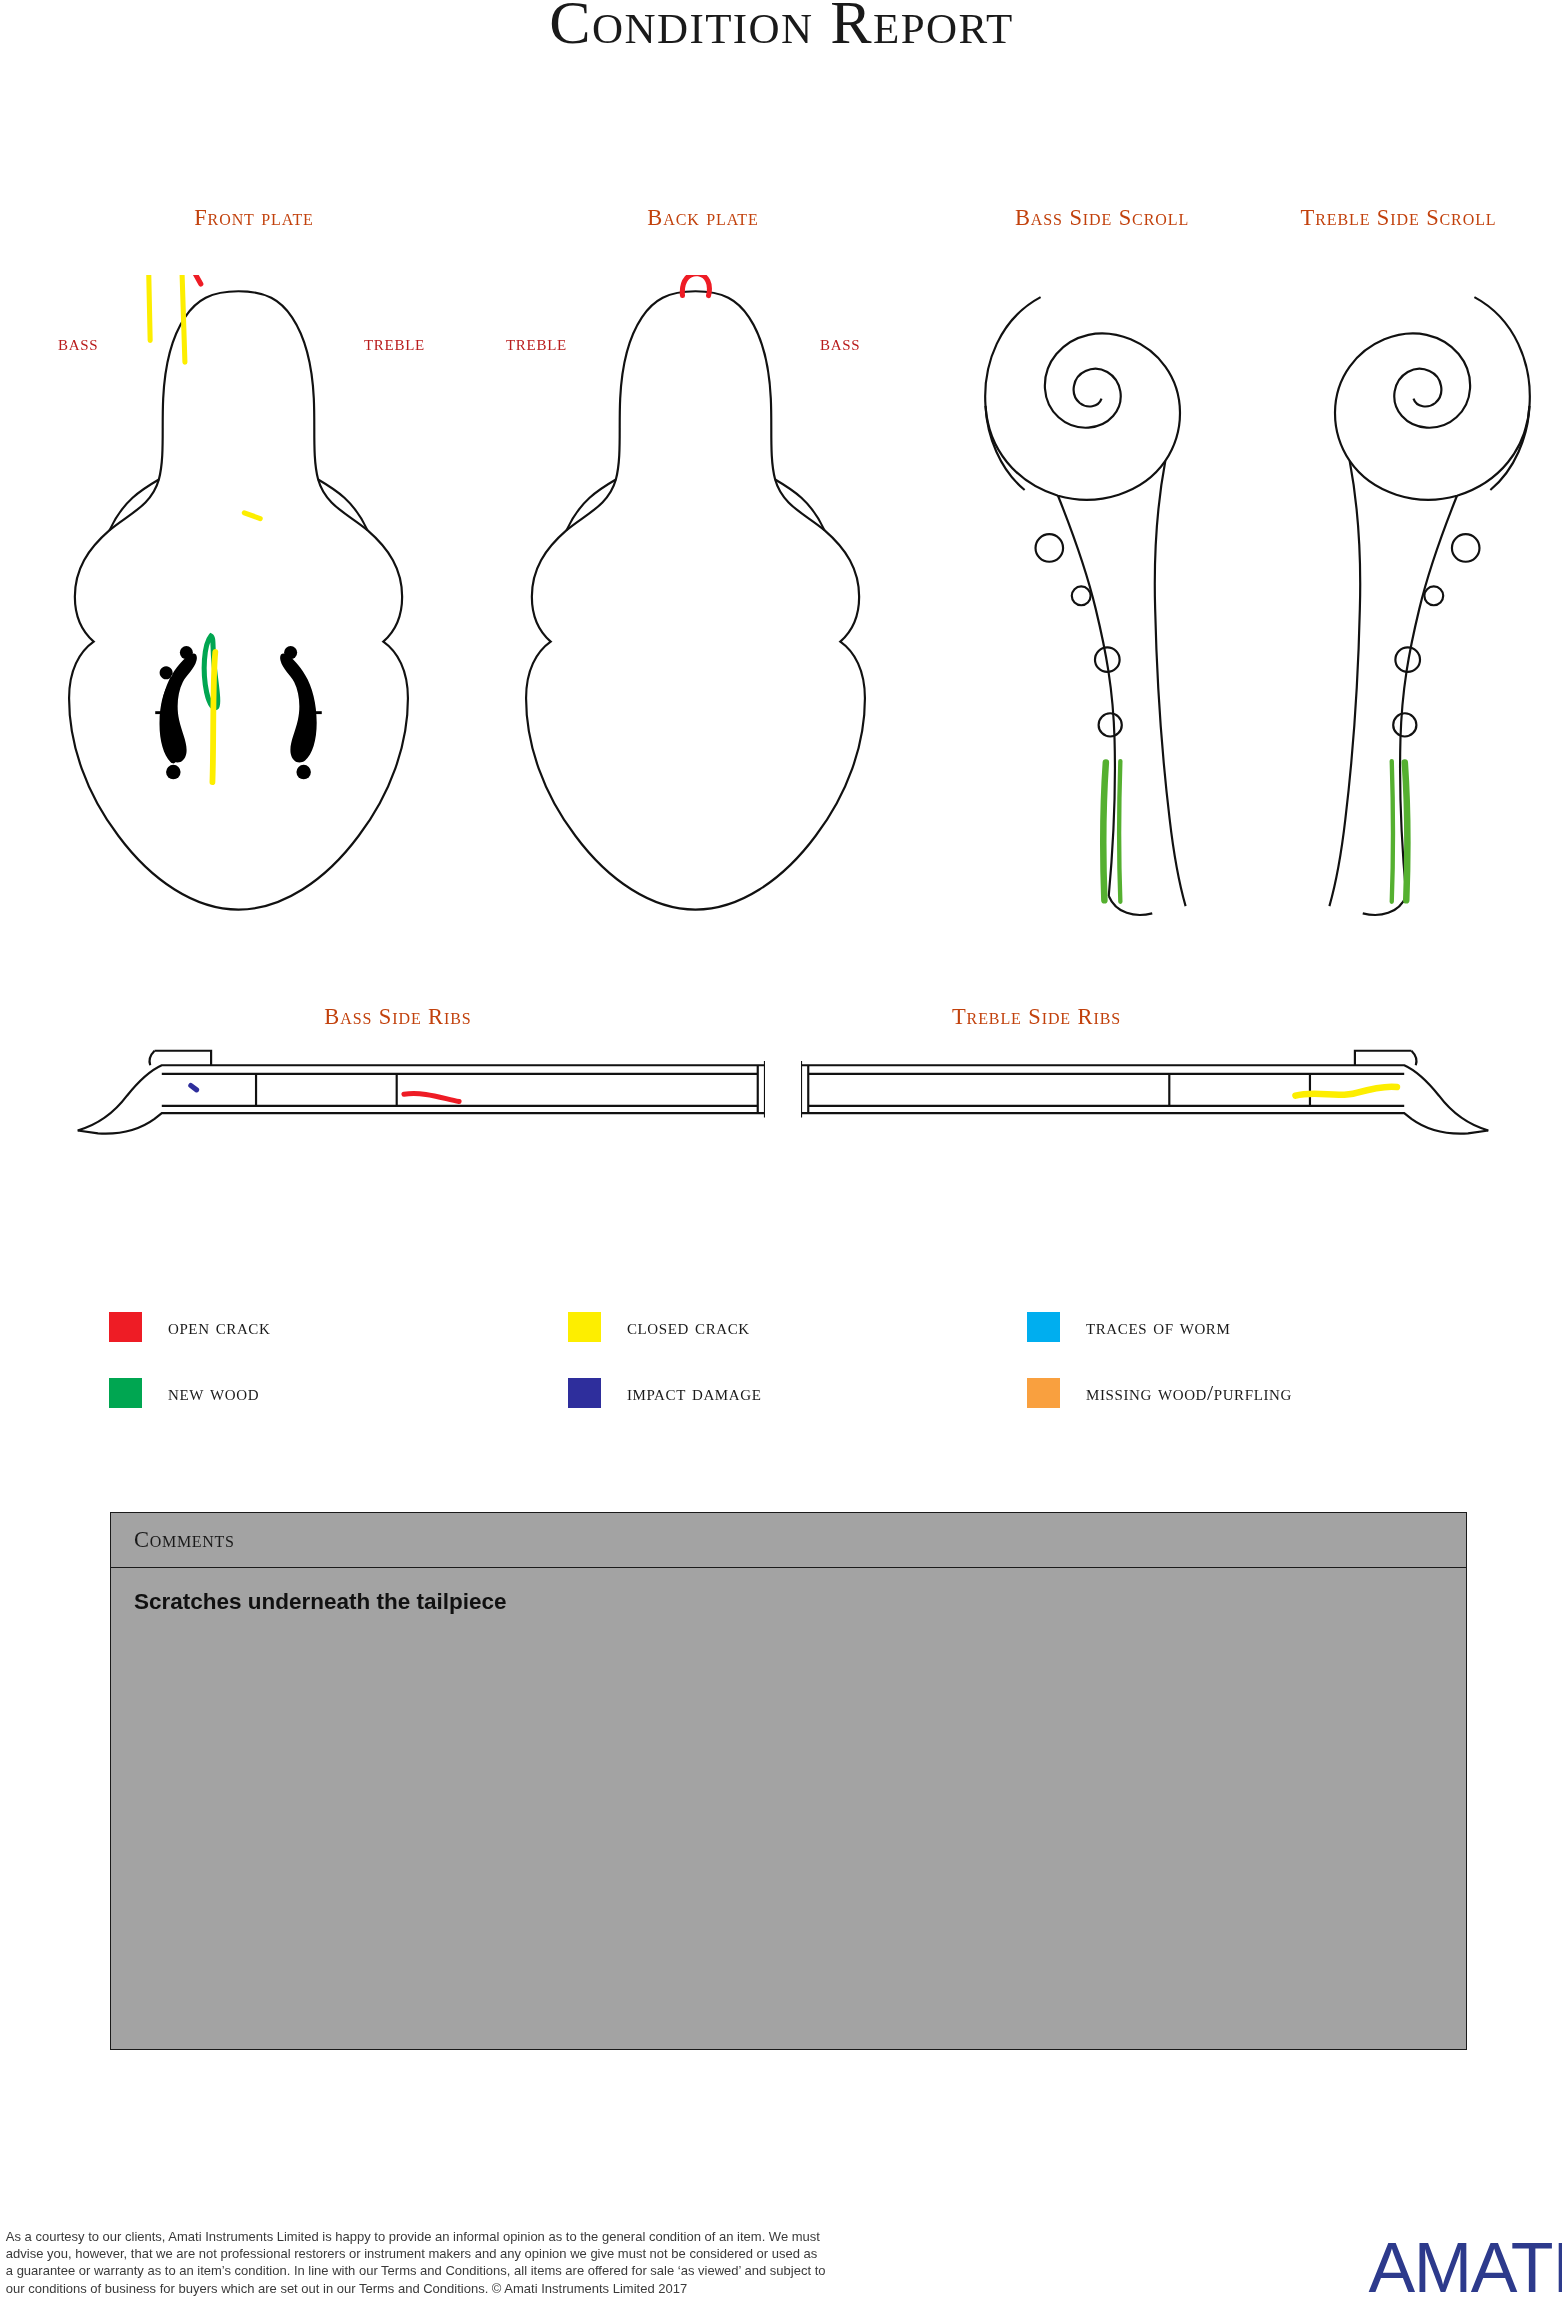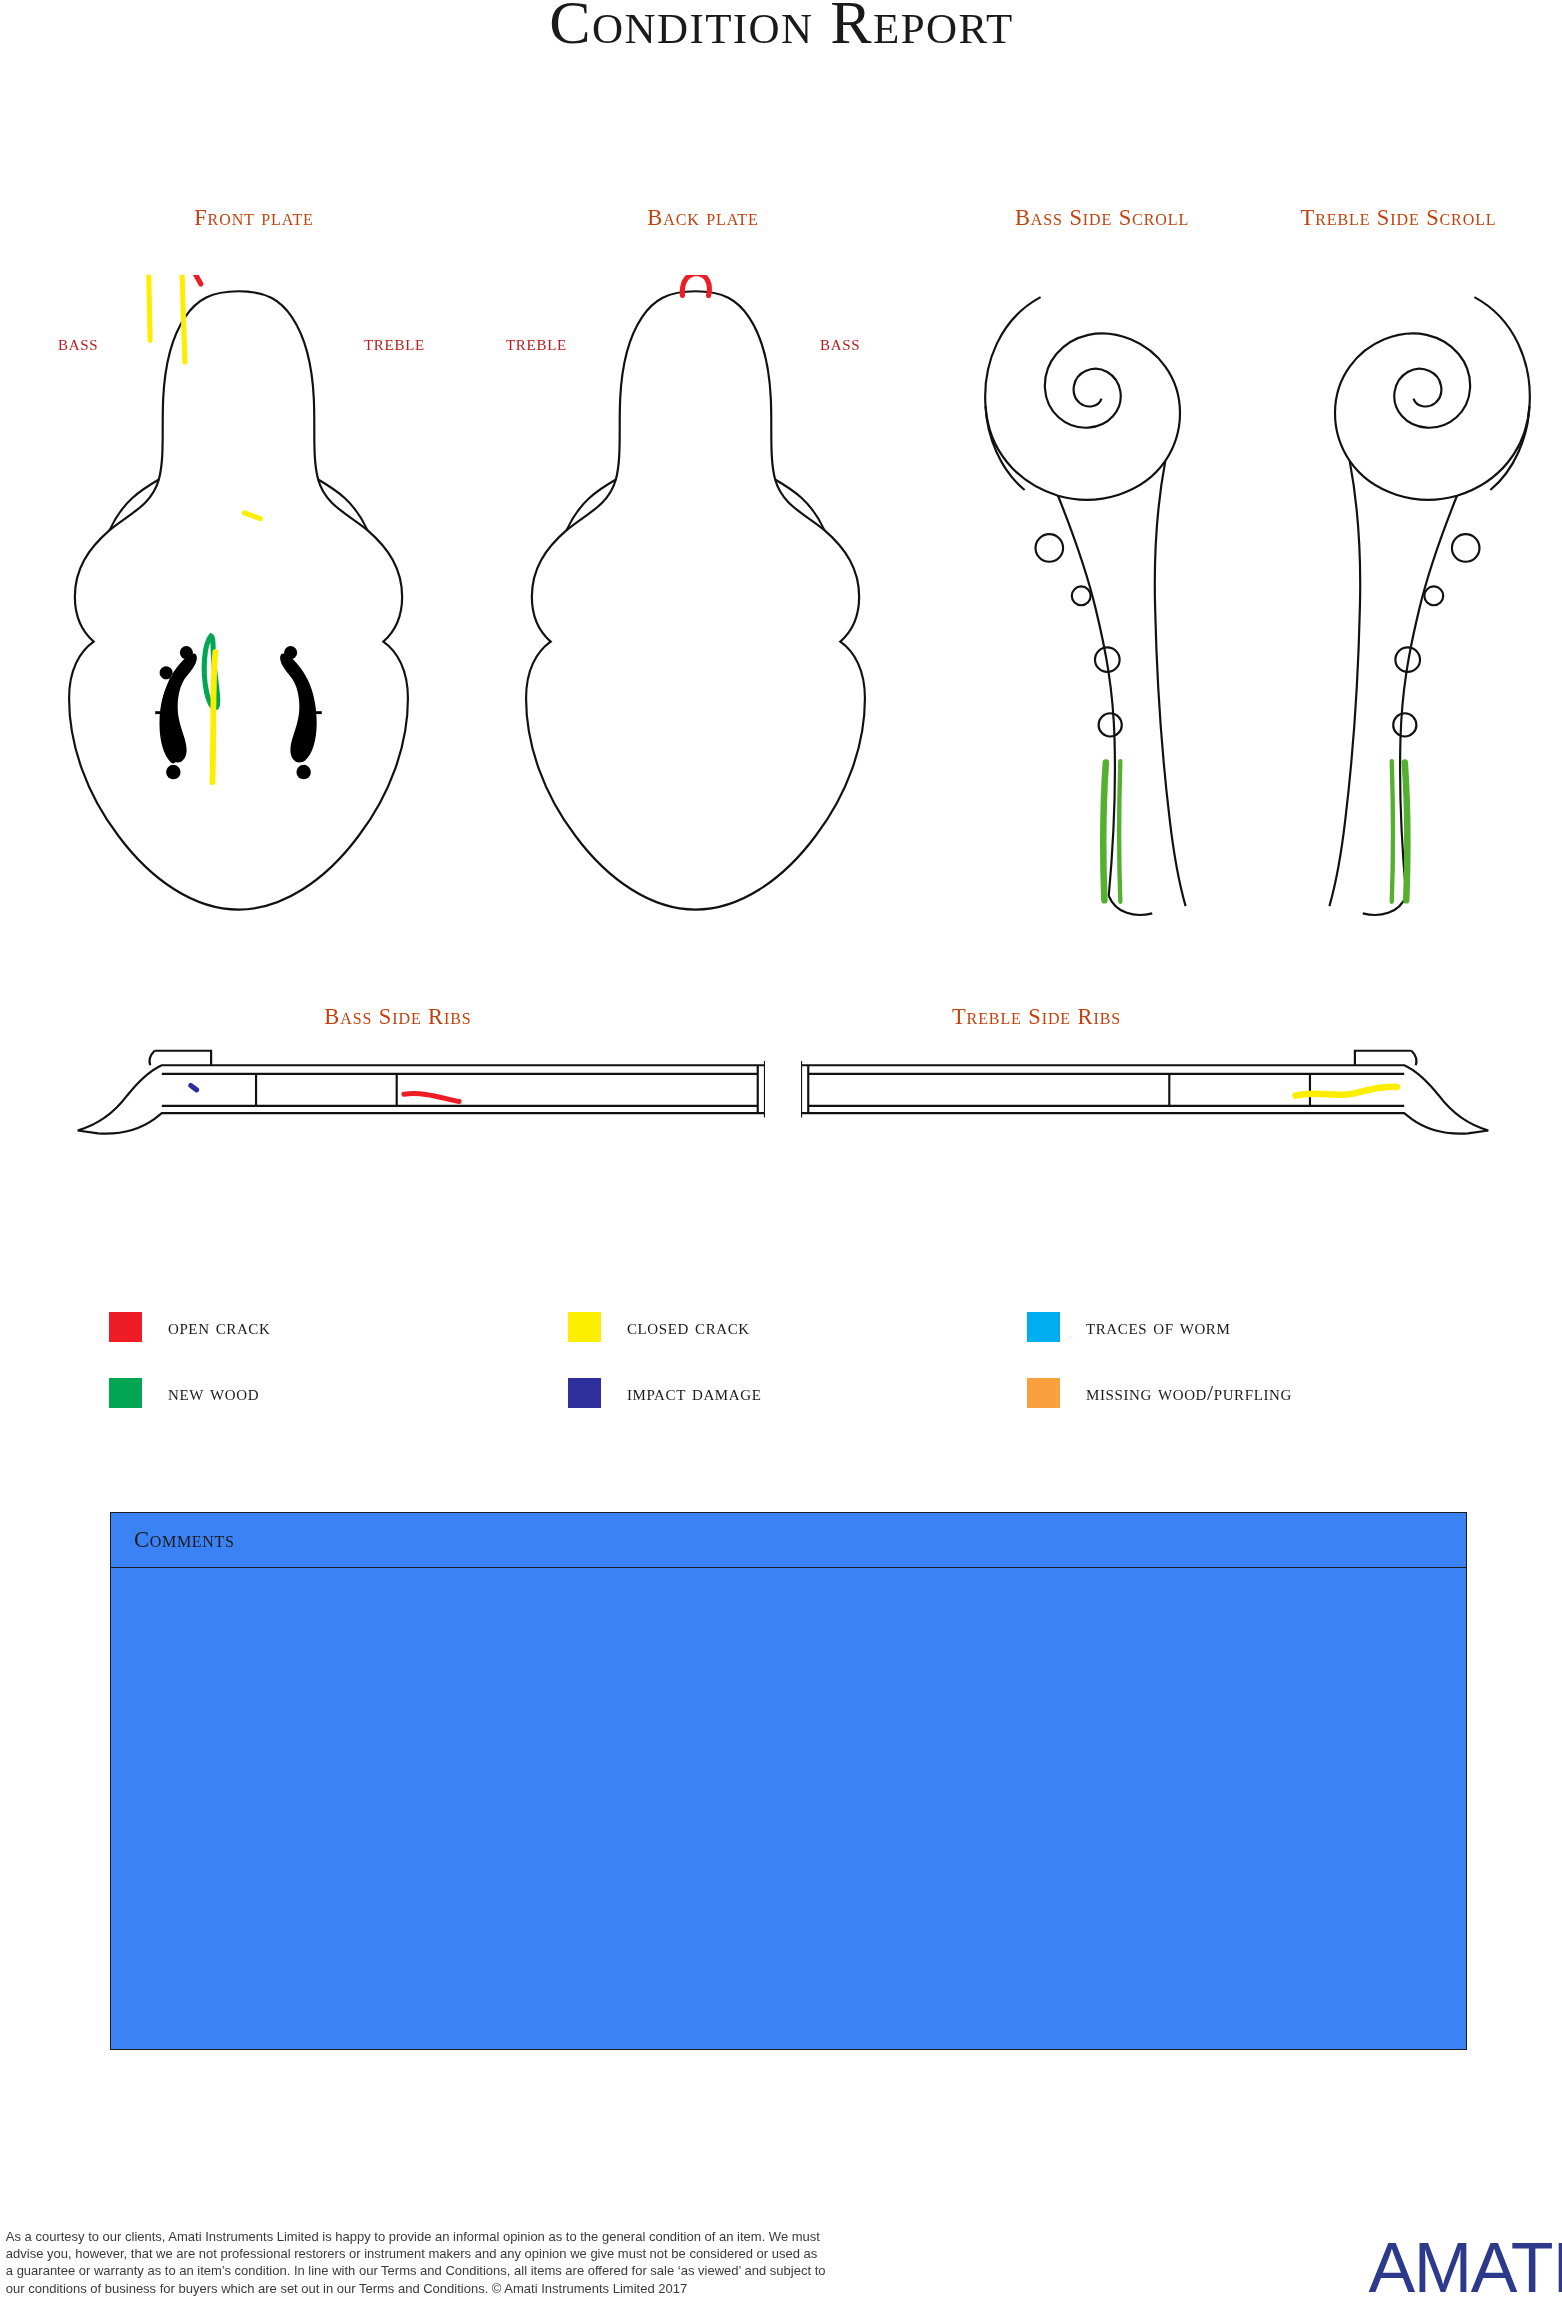--- a/index.html
+++ b/index.html
@@ -88,21 +88,21 @@
   }
 
   
   #comments-box {
     position: absolute;
     left: 110px;
     top: 1512px;
     width: 1357px;
     height: 538px;
     border: 1.4px solid #1a1a1a;
-    background: #3b82f6;
+    background: #a3a3a3;
   }
   #comments-header {
     height: 55px;
     border-bottom: 1.4px solid #1a1a1a;
     display: flex;
     align-items: center;
     padding-left: 23px;
   }
   #comments-header-label {
     font-variant: small-caps;
@@ -395,20 +395,21 @@
       <span class="legend-swatch" style="background:#f9a03f"></span>
       <span class="legend-label">missing wood/purfling</span>
     </div>
   </div>
 </div>
 
 <div id="comments-box">
   <div id="comments-header">
     <span id="comments-header-label">Comments</span>
   </div>
+  <div id="comments-body">Scratches underneath the tailpiece</div>
 </div>
 
 <div id="footer">
   <div id="footer-text">As a courtesy to our clients, Amati Instruments Limited is happy to provide an informal opinion as to the general condition of an item. We must
 advise you, however, that we are not professional restorers or instrument makers and any opinion we give must not be considered or used as
 a guarantee or warranty as to an item’s condition. In line with our Terms and Conditions, all items are offered for sale ‘as viewed’ and subject to
 our conditions of business for buyers which are set out in our Terms and Conditions. © Amati Instruments Limited 2017</div>
 </div>
 <div id="brand">AMATI</div>
 

